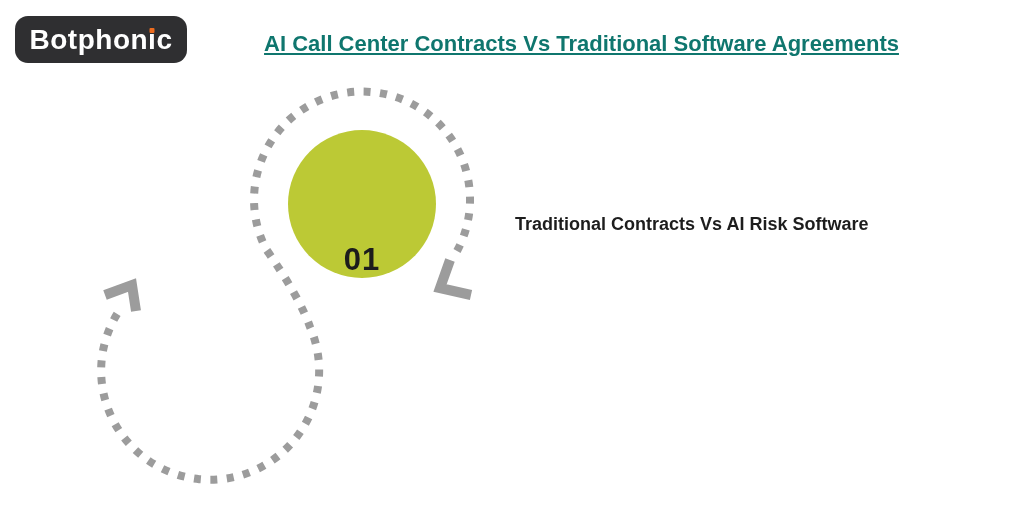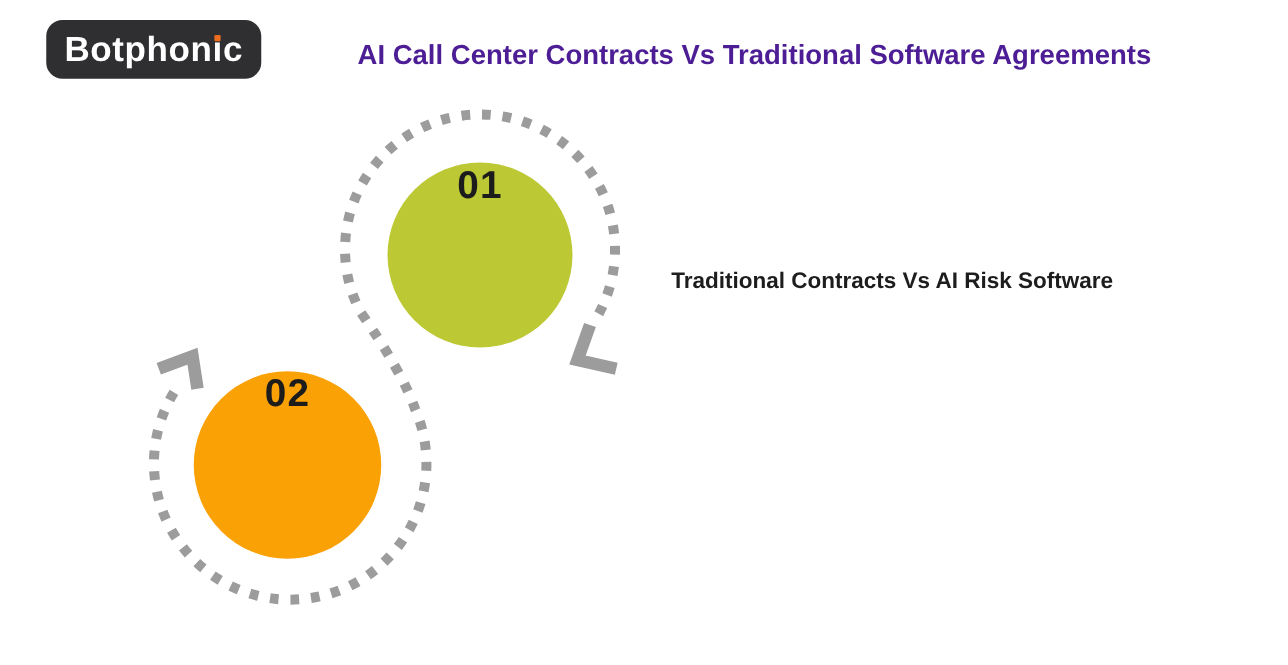--- a/index.html
+++ b/index.html
@@ -6,21 +6,20 @@
     margin: 0;
     padding: 0;
     font-family: "Liberation Sans", sans-serif;
   }
   .canvas {
     position: relative;
     width: 996px;
     height: 532px;
     background: #ffffff;
     overflow: hidden;
-    margin-left: 22px;
   }
   
   .logo {
     position: absolute;
     left: 15px;
     top: 16px;
     width: 172px;
     height: 47px;
     background: #2f2f31;
     border-radius: 13px;
@@ -64,21 +63,21 @@
   
   .flow-svg {
     position: absolute;
     left: 0;
     top: 0;
   }
   .step-circle {
     position: absolute;
     border-radius: 50%;
     display: flex;
-    align-items: flex-start;
+    align-items: flex-end;
     justify-content: center;
   }
   .step-circle.one {
     left: 288px;
     top: 130px;
     width: 148px;
     height: 148px;
   }
   .step-circle.two {
     left: 133px;
@@ -110,30 +109,27 @@
 </style>
 </head>
 <body>
 
 <div class="canvas">
 
   <div class="logo" style="background-color: rgb(47, 47, 49);">
     <span class="logo-text" style="color: rgb(255, 255, 255);"><span>Botphon</span><span class="logo-i"><span>ı</span><span class="i-dot" style="background-color: rgb(238, 108, 30);"></span></span><span>c</span></span>
   </div>
 
-  <div class="main-title" style="color: #4c1d95;">AI Call Center Contracts Vs Traditional Software Agreements</div>
+  <div class="main-title" style="color: #0f766e; text-decoration: underline;">AI Call Center Contracts Vs Traditional Software Agreements</div>
 
   <svg class="flow-svg" width="1030" height="532" viewBox="0 0 1030 532">
     <path d="M 457,251 A 108 108 0 1 0 266,249 Q 300,298 310,327 A 109 109 0 1 1 121,308" fill="none" stroke-width="8" stroke-dasharray="7 9.5" stroke-linecap="butt" style="stroke: rgb(156, 156, 156);"></path>
     <polyline points="450,260 440,288 471,295" fill="none" stroke-width="10" stroke-linejoin="miter" stroke-linecap="butt" style="stroke: rgb(156, 156, 156);"></polyline>
     <polyline points="105,295 132,285 136,311" fill="none" stroke-width="10" stroke-linejoin="miter" stroke-linecap="butt" style="stroke: rgb(156, 156, 156);"></polyline>
   </svg>
 
   <div class="step-circle one" style="background-color: rgb(188, 201, 53);">
     <span class="step-number">01</span>
   </div>
   <div class="step-label one">Traditional Contracts Vs AI Risk Software</div>
 
-  <div class="step-circle two" style="background-color: rgb(250, 161, 5);">
-    <span class="step-number">02</span>
-  </div>
 
 </div>
 
 </body></html>

